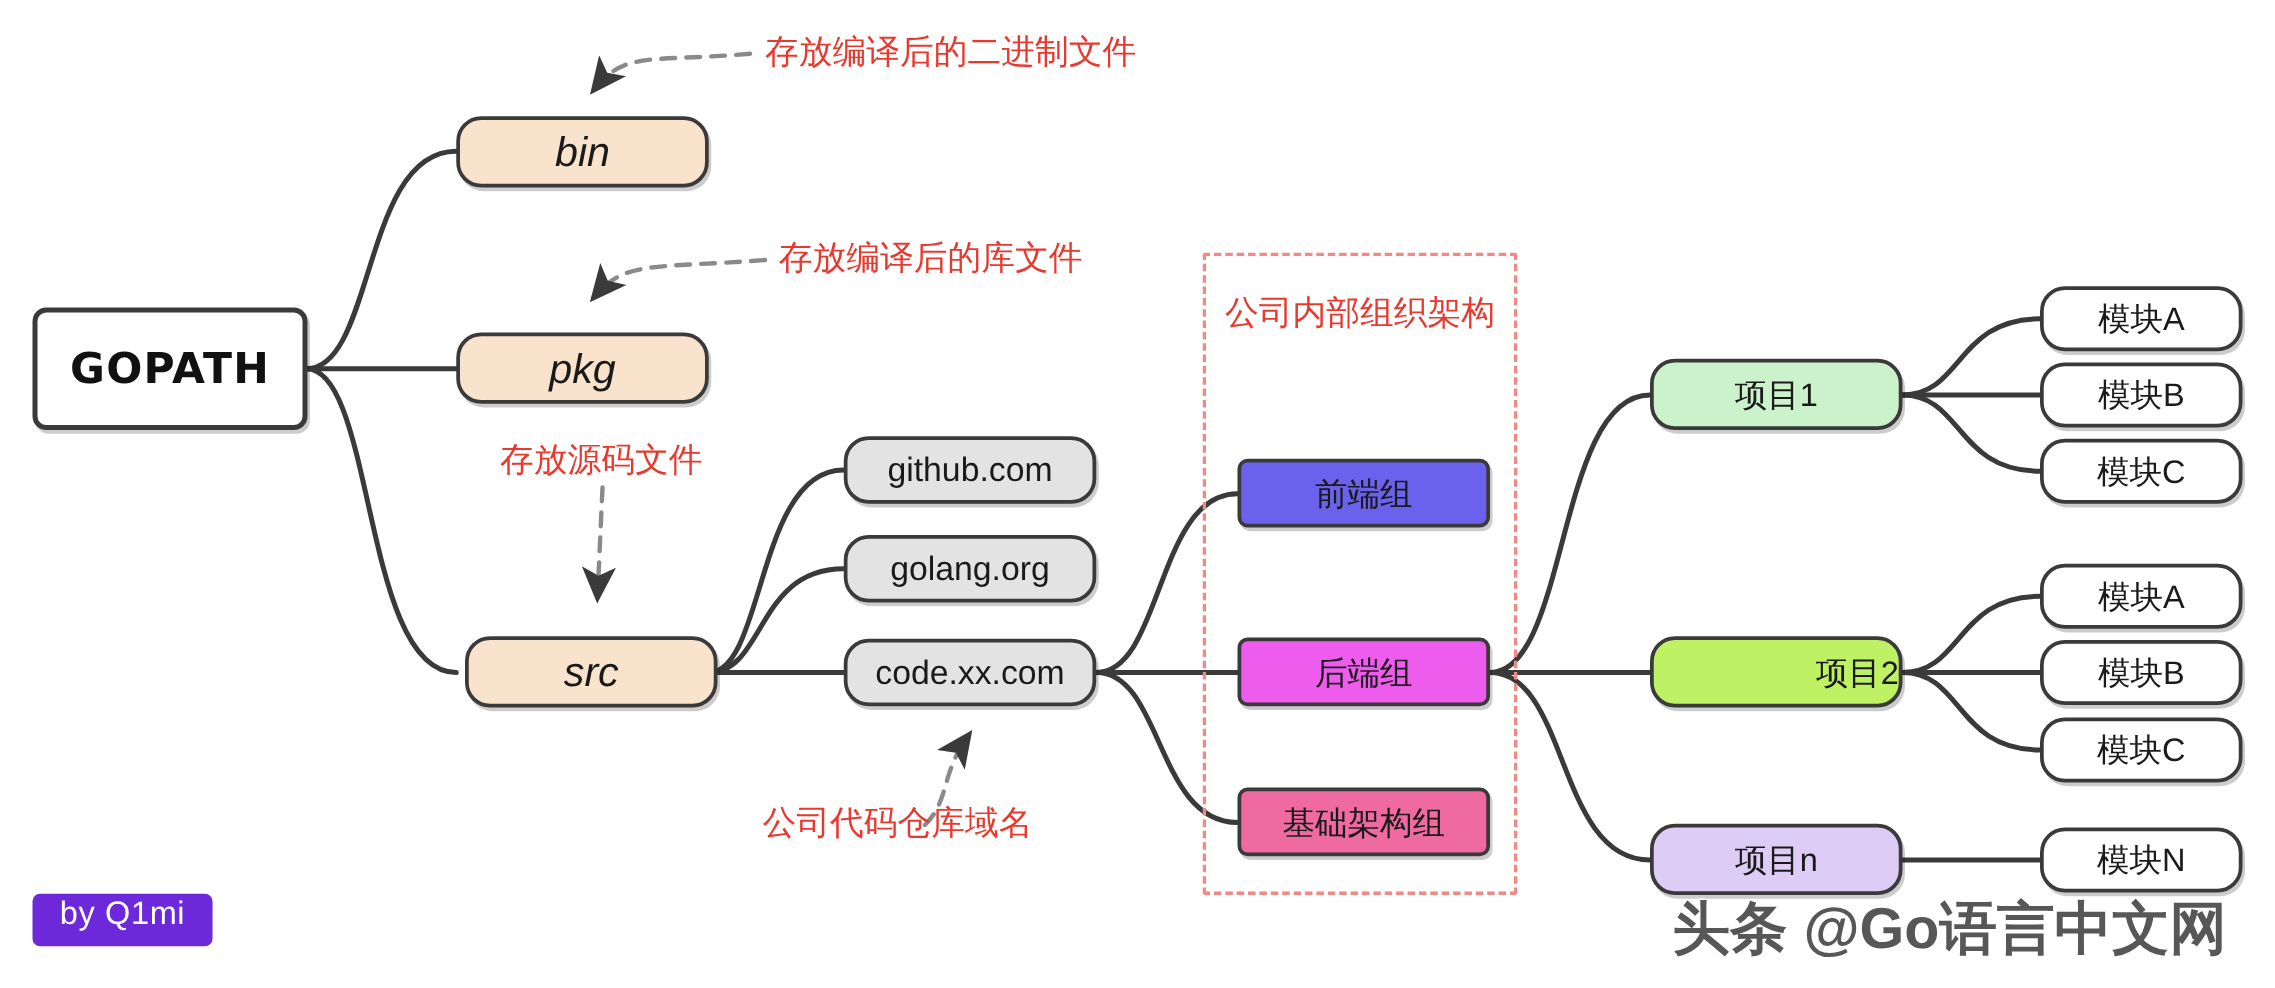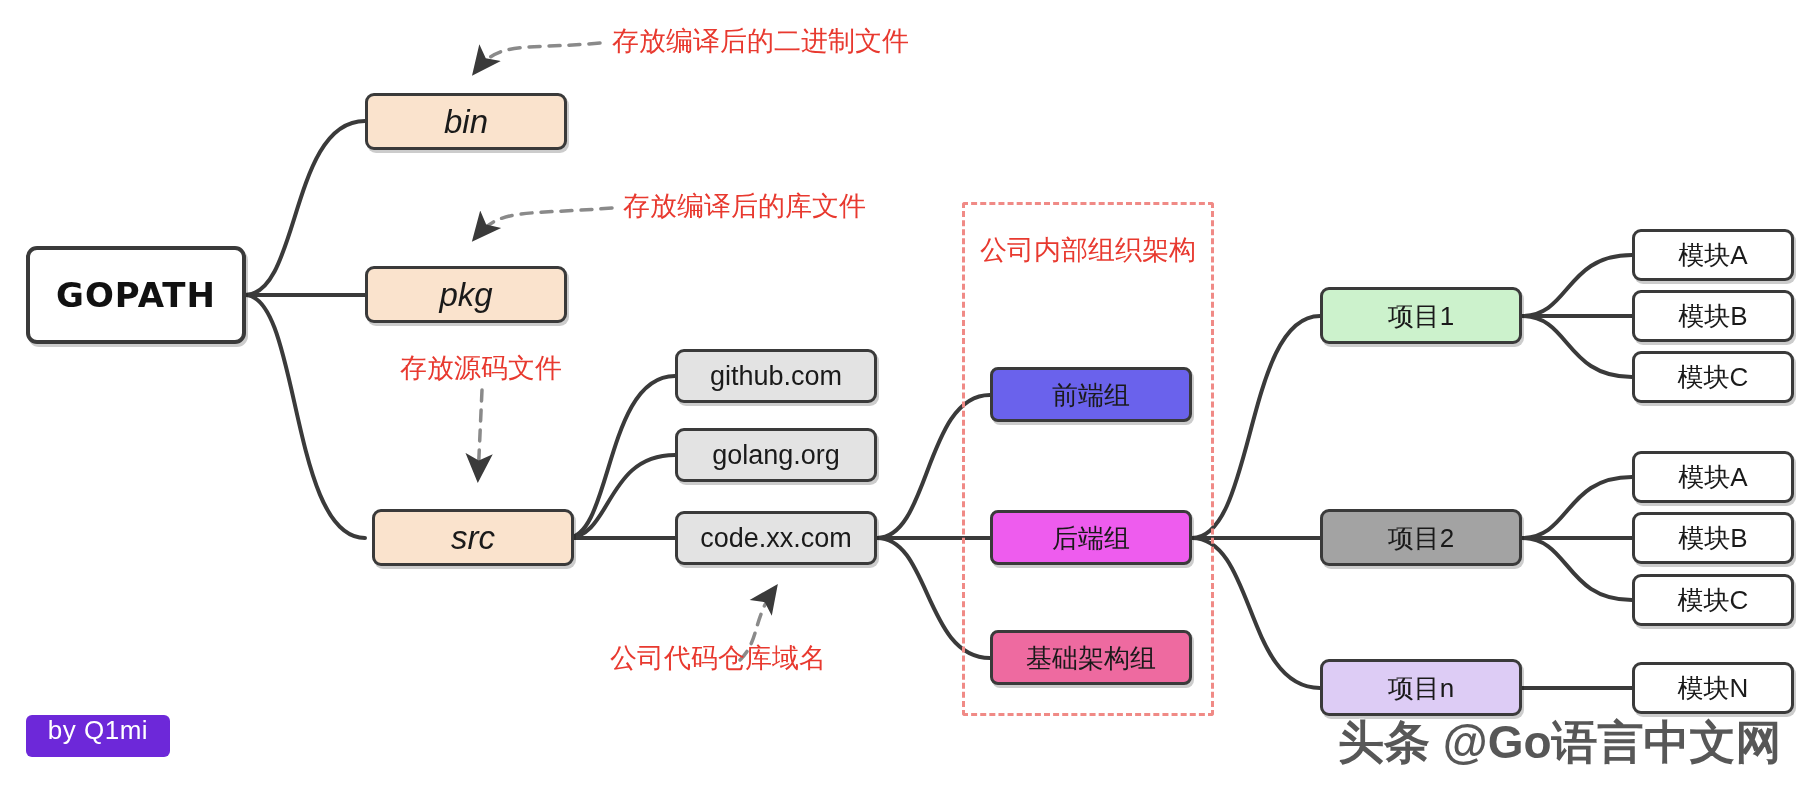--- a/index.html
+++ b/index.html
@@ -25,21 +25,21 @@
     height: 790px;
     pointer-events: none;
   }
   .node {
     position: absolute;
     box-sizing: border-box;
     display: flex;
     align-items: center;
     justify-content: center;
     border: 3px solid #3a3a3a;
-    border-radius: 9px;
+    border-radius: 20px;
     background: #ffffff;
     color: #1a1a1a;
     font-size: 27px;
     line-height: 1;
     white-space: nowrap;
     box-shadow: 2px 3px 0 rgba(0,0,0,0.20);
   }
   .node.root {
     border-width: 4px;
     border-radius: 11px;
@@ -193,21 +193,21 @@
   <div class="node team" style="left:990px; top:510px; width:202px; height:55px; background:#ee5cee;">
     <span>后端组</span>
   </div>
   <div class="node team" style="left:990px; top:630px; width:202px; height:55px; background:#ee6aa0;">
     <span>基础架构组</span>
   </div>
 
   <div class="node project" style="left:1320px; top:287px; width:202px; height:57px; background:#ccf2cc;">
     <span>项目1</span>
   </div>
-  <div class="node project" style="left:1320px; top:509px; width:202px; height:57px; background:#a3a3a3;">
+  <div class="node project" style="left:1320px; top:509px; width:202px; height:57px; background:#bef264;justify-content:flex-end;">
     <span>项目2</span>
   </div>
   <div class="node project" style="left:1320px; top:659px; width:202px; height:57px; background:#ddccf5;">
     <span>项目n</span>
   </div>
 
   <div class="node module" style="left:1632px; top:229px; width:162px; height:52px;">
     <span>模块A</span>
   </div>
   <div class="node module" style="left:1632px; top:290px; width:162px; height:52px;">

